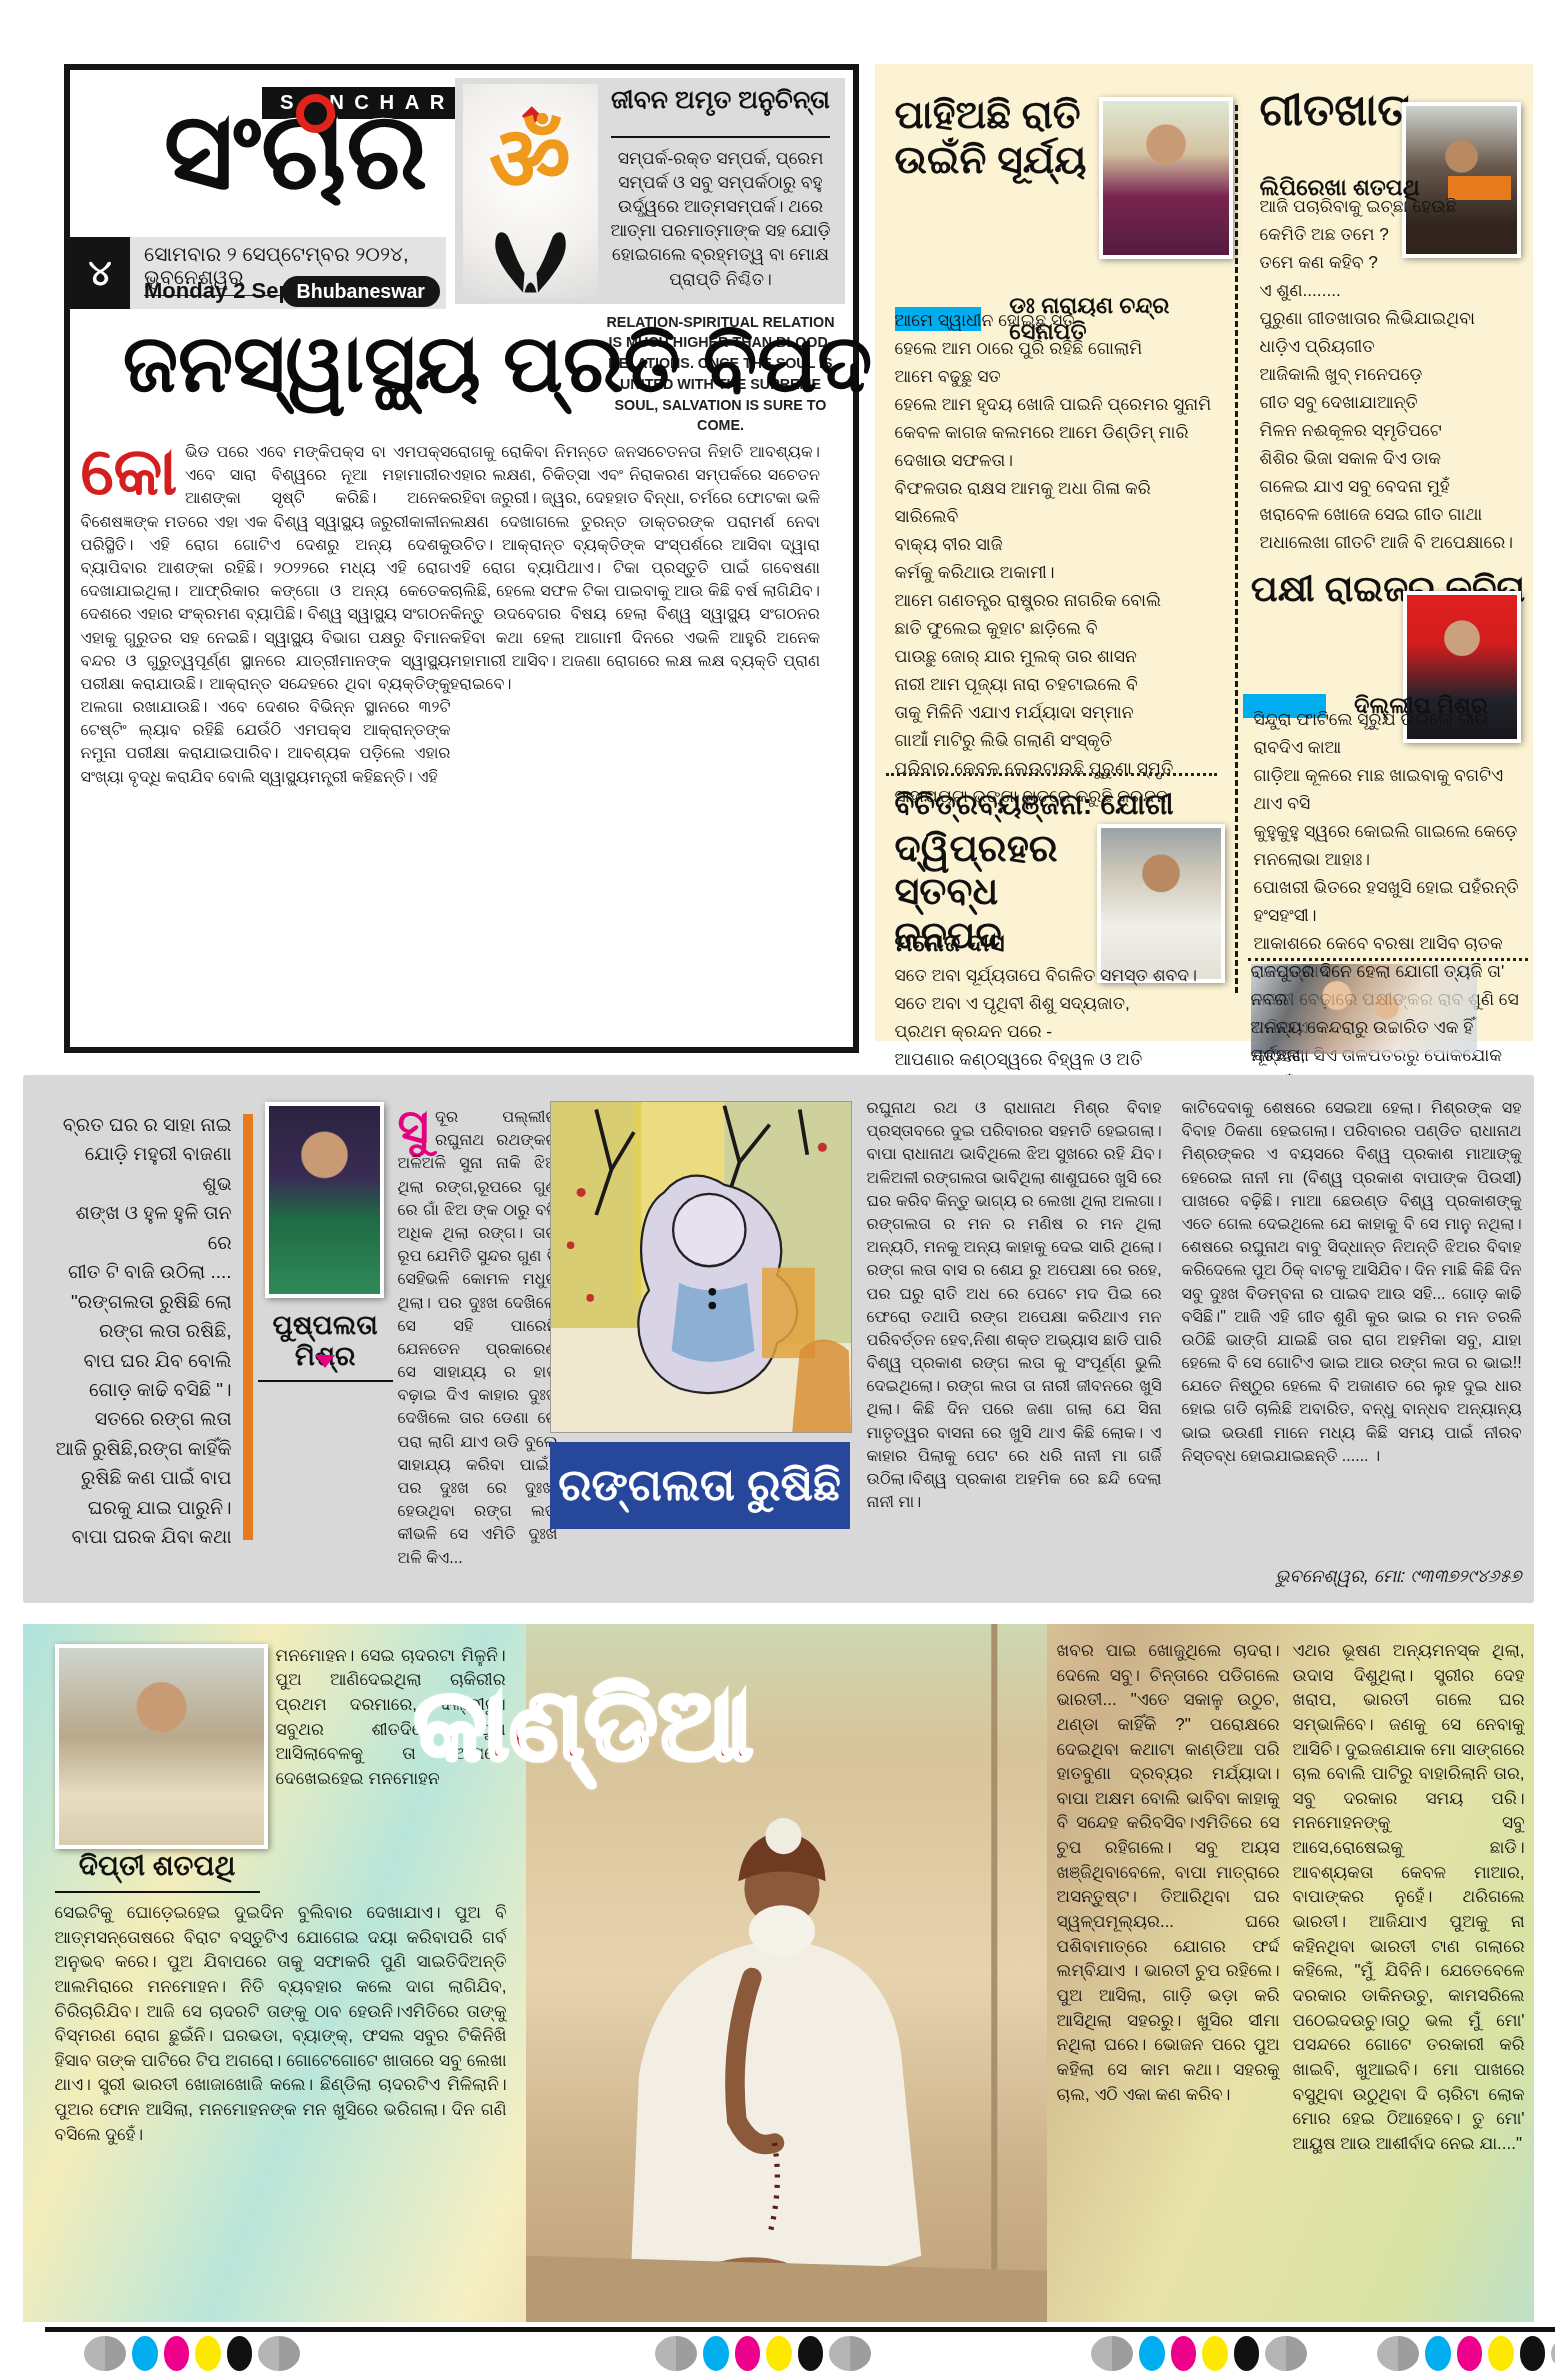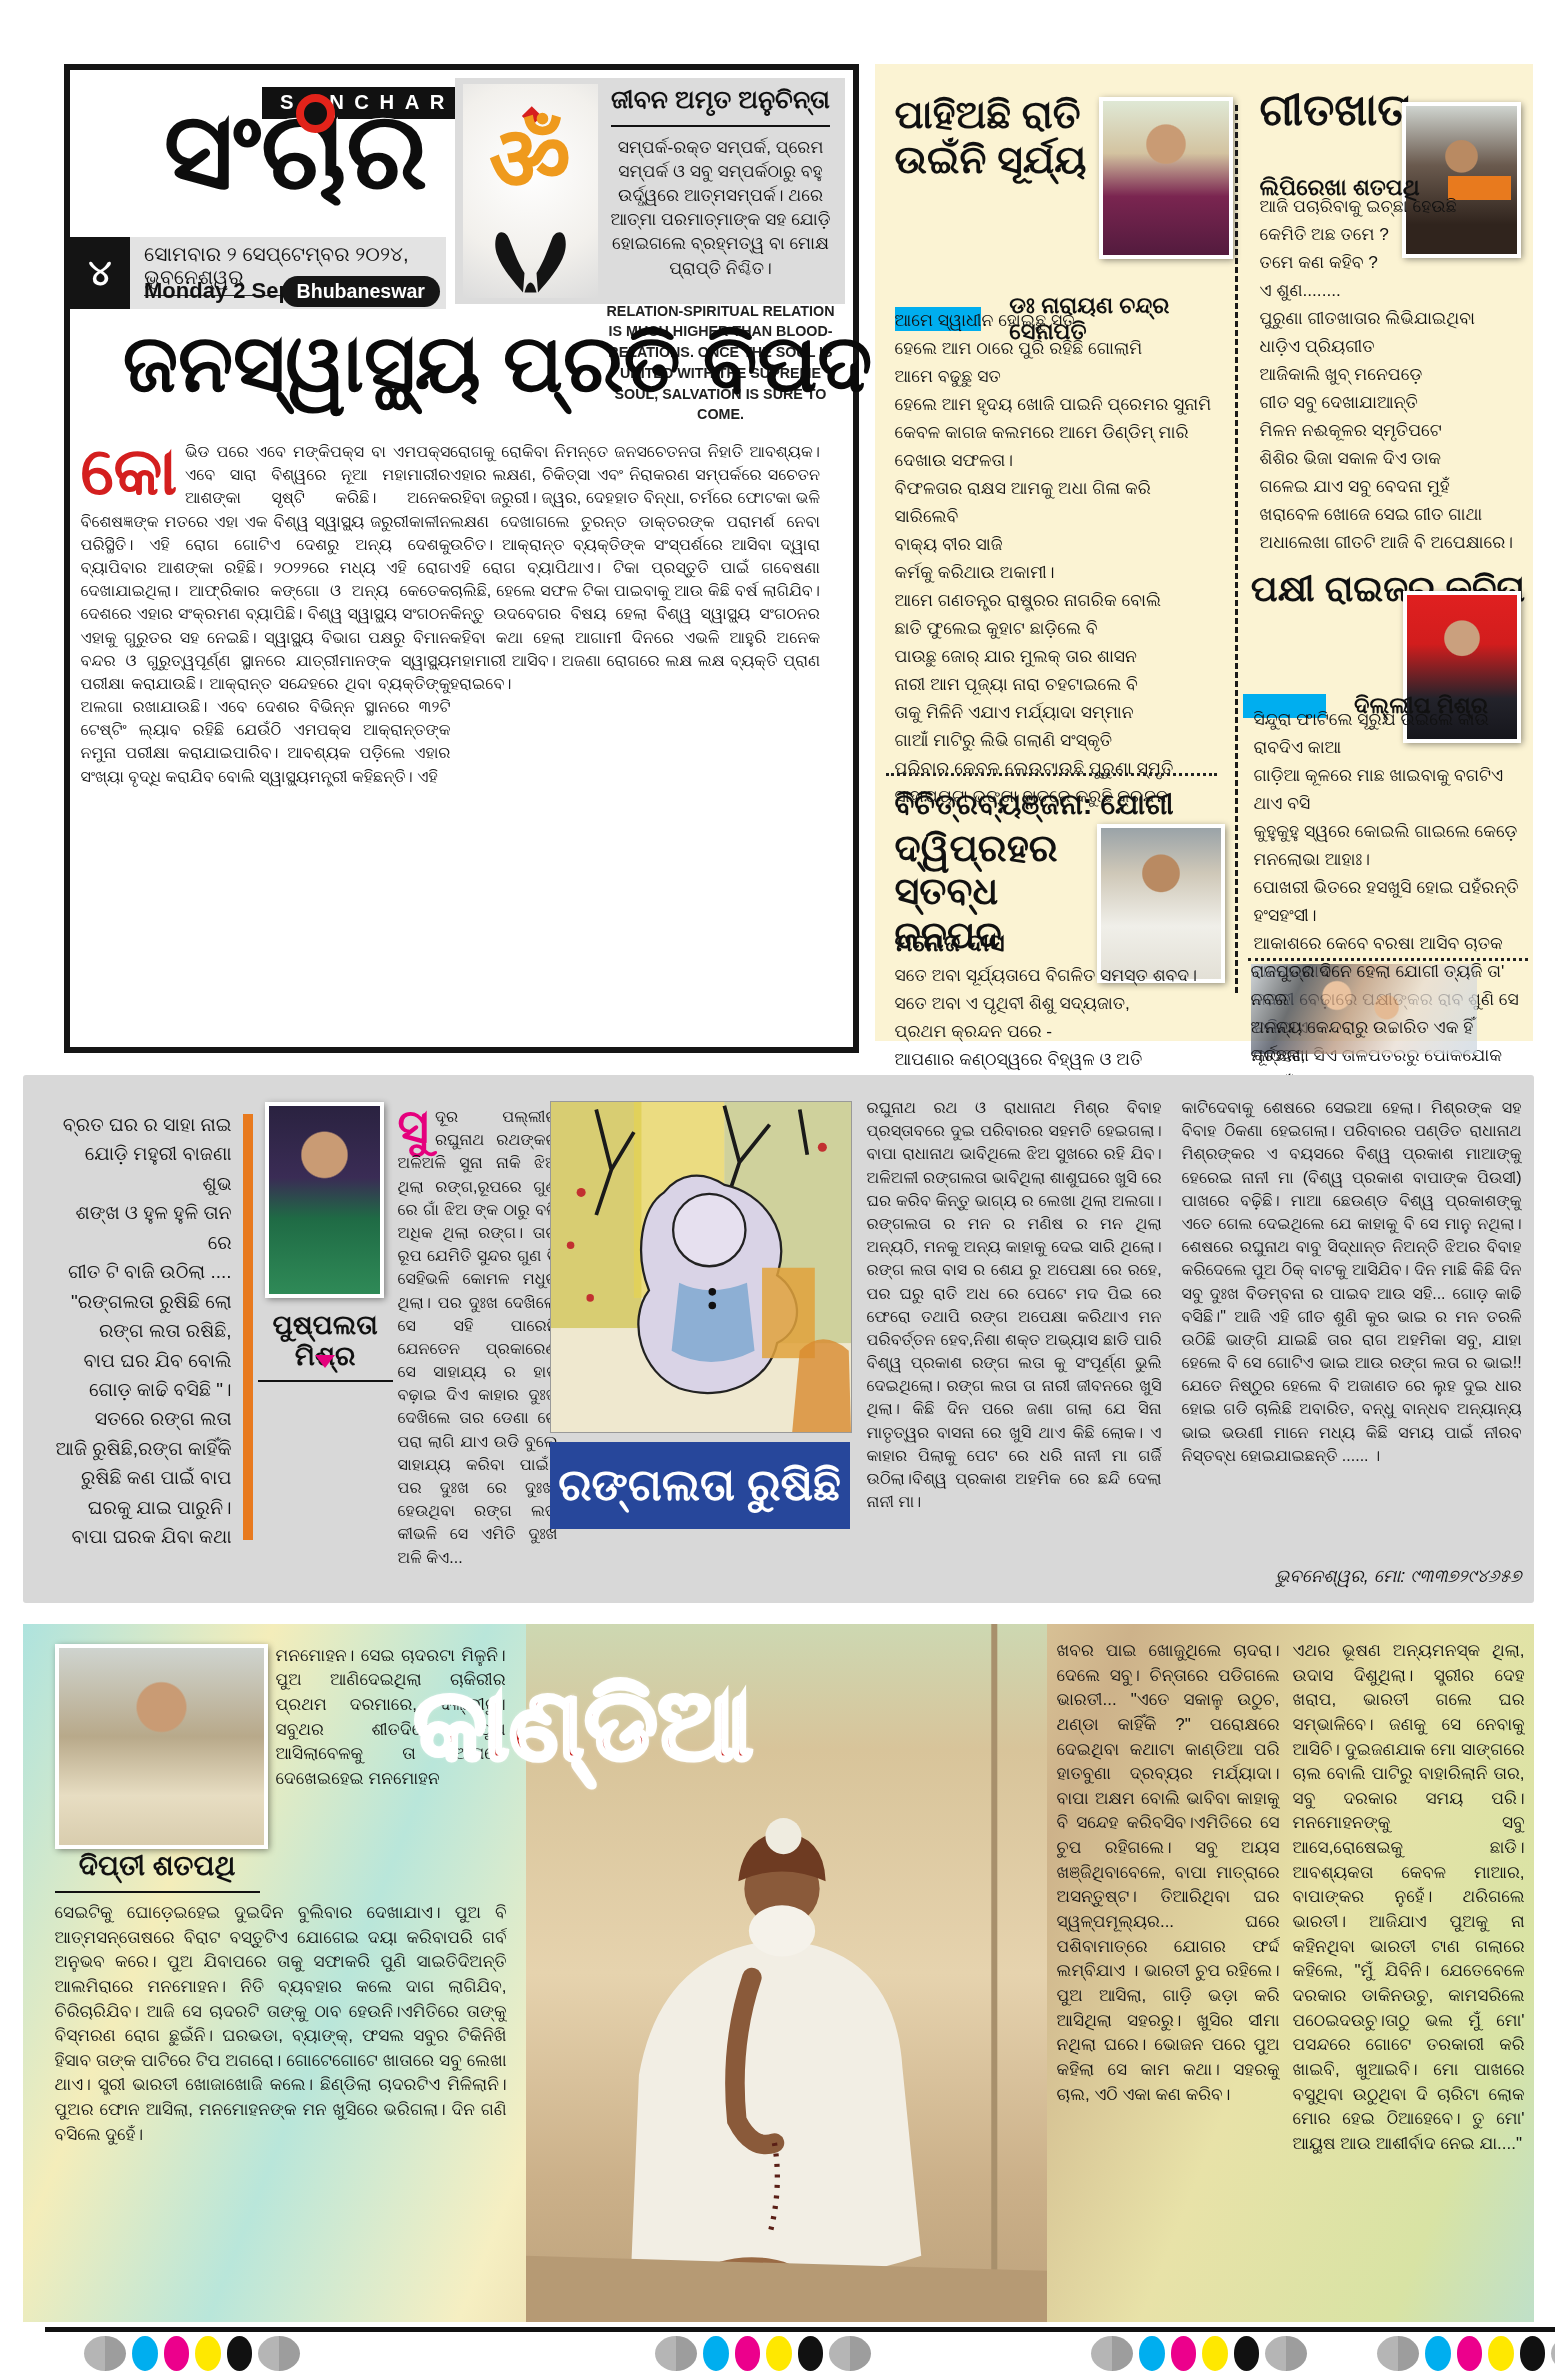--- a/index.html
+++ b/index.html
@@ -20,21 +20,21 @@
   #eng-date{left:74px;top:41px;font-size:22px;font-weight:bold;}
   #city-badge{right:6px;top:39px;background:#161616;color:#fff;font-size:19.6px;font-weight:bold;
      padding:3.8px 15px;border-radius:16.6px;}
   
   #quote-box{left:385px;top:7.5px;width:390px;height:226px;background:#dcdcdc;}
   #om-wrap{left:7.5px;top:6px;width:135px;height:214px;background:radial-gradient(circle at 50% 40%,#ffffff 0%,#f2f0ec 60%,#dcdcdc 100%);}
   #om-glyph{left:0px;top:30px;width:135px;text-align:center;font-size:90px;color:#ef9a1d;font-weight:bold;line-height:1;}
   #om-diamond{left:62px;top:25.6px;width:13.5px;height:13.5px;background:#d61f1f;transform:rotate(45deg);}
   #om-hands{left:15px;top:120px;width:105px;height:90px;}
   #quote-text{left:148px;top:7.5px;width:235px;text-align:center;}
-  #quote-title{font-size:25px;font-weight:bold;display:inline-block;border-bottom:2.3px solid #111;padding-bottom:10px;margin-bottom:7.5px;}
+  #quote-title{font-size:25px;font-weight:bold;display:inline-block;border-bottom:2.3px solid #111;padding-bottom:21px;margin-bottom:7.5px;}
   #quote-odia{font-size:17.3px;line-height:1.4;}
   #quote-eng{font-size:14.3px;font-weight:bold;line-height:1.45;margin-top:21px;color:#222;}
   
   #main-headline{left:0;top:248px;width:100%;text-align:center;font-size:80px;font-weight:bold;color:#0a0a0a;padding-left:36px;}
   .body-col{top:370px;width:370px;height:569px;font-size:16px;overflow:hidden;}
   #mcol1{left:10.5px;}
   #mcol2{left:380px;}
   .dropcap-red{float:left;font-size:66px;line-height:.85;font-weight:bold;color:#d41f1f;padding:3px 7.5px 0 0;}
   
   .cream{background:#fbf3d3;}

